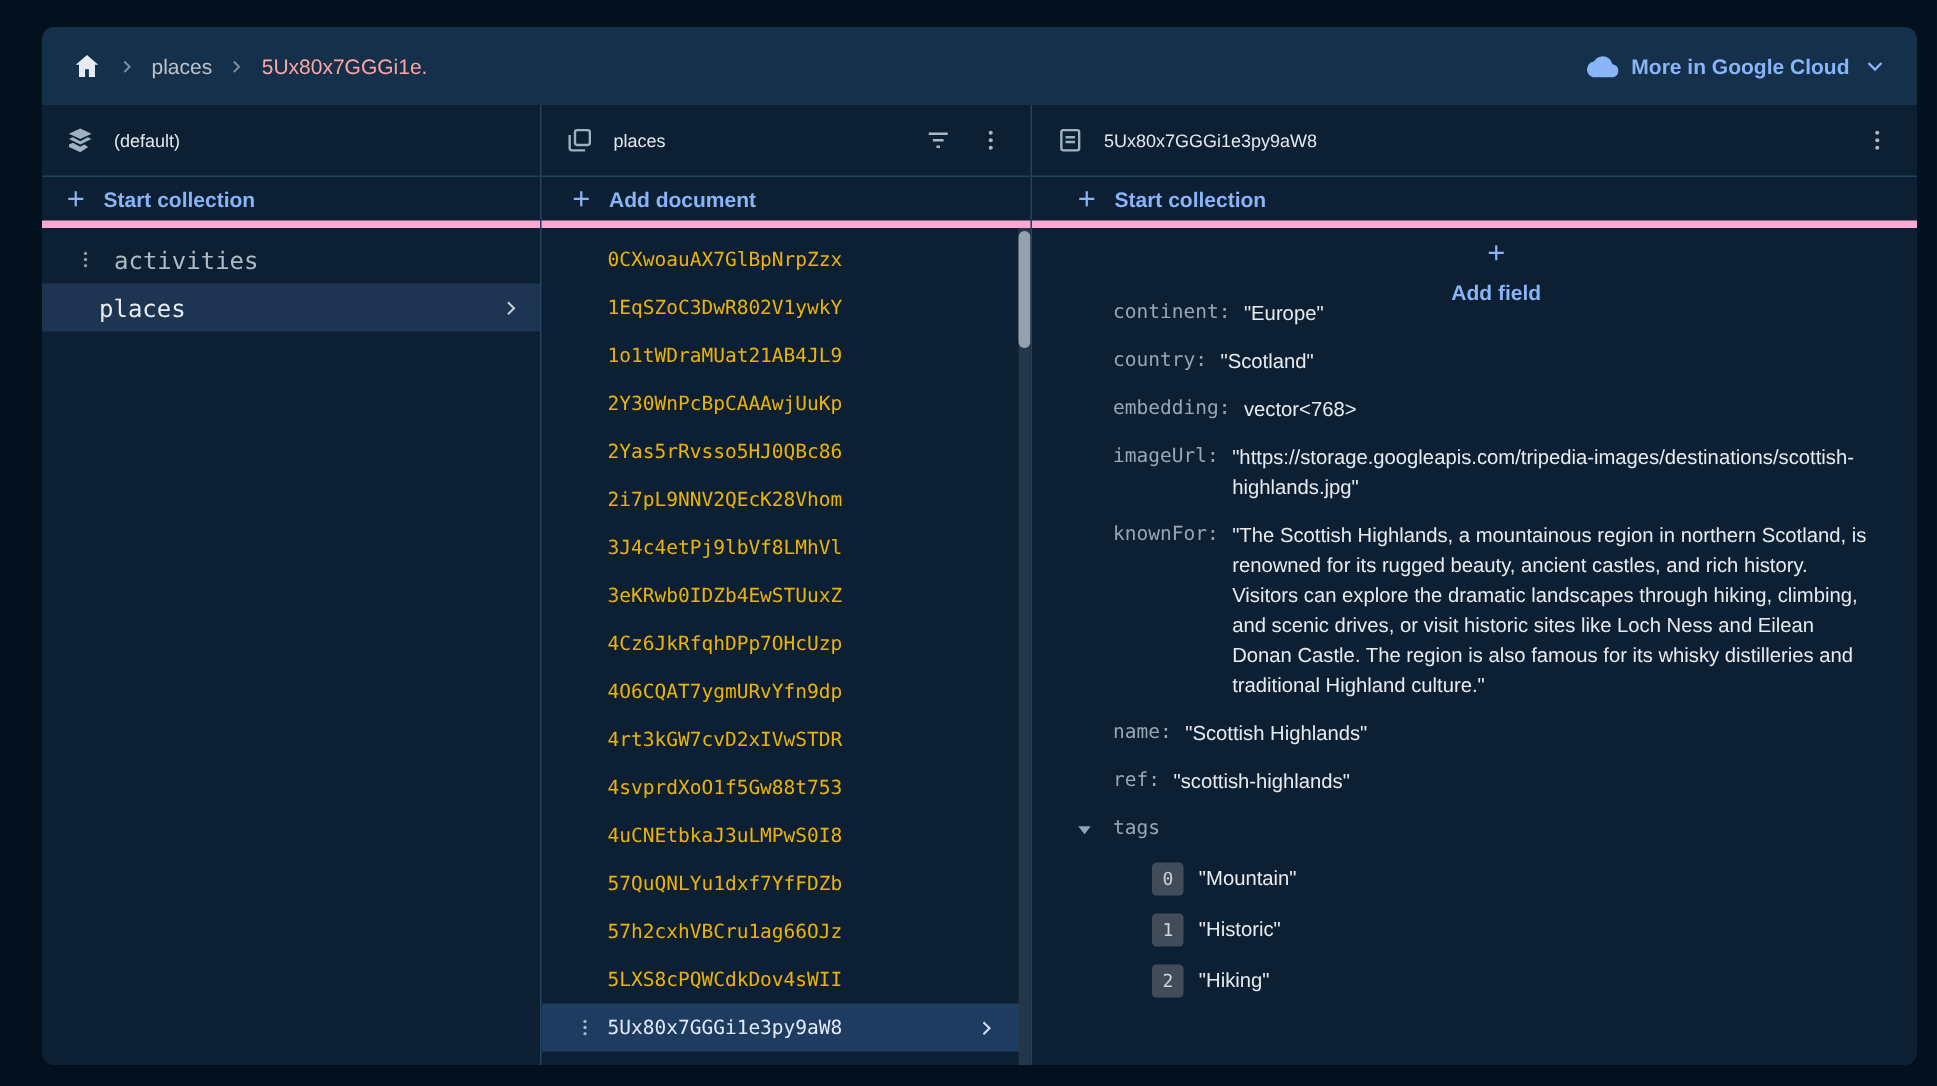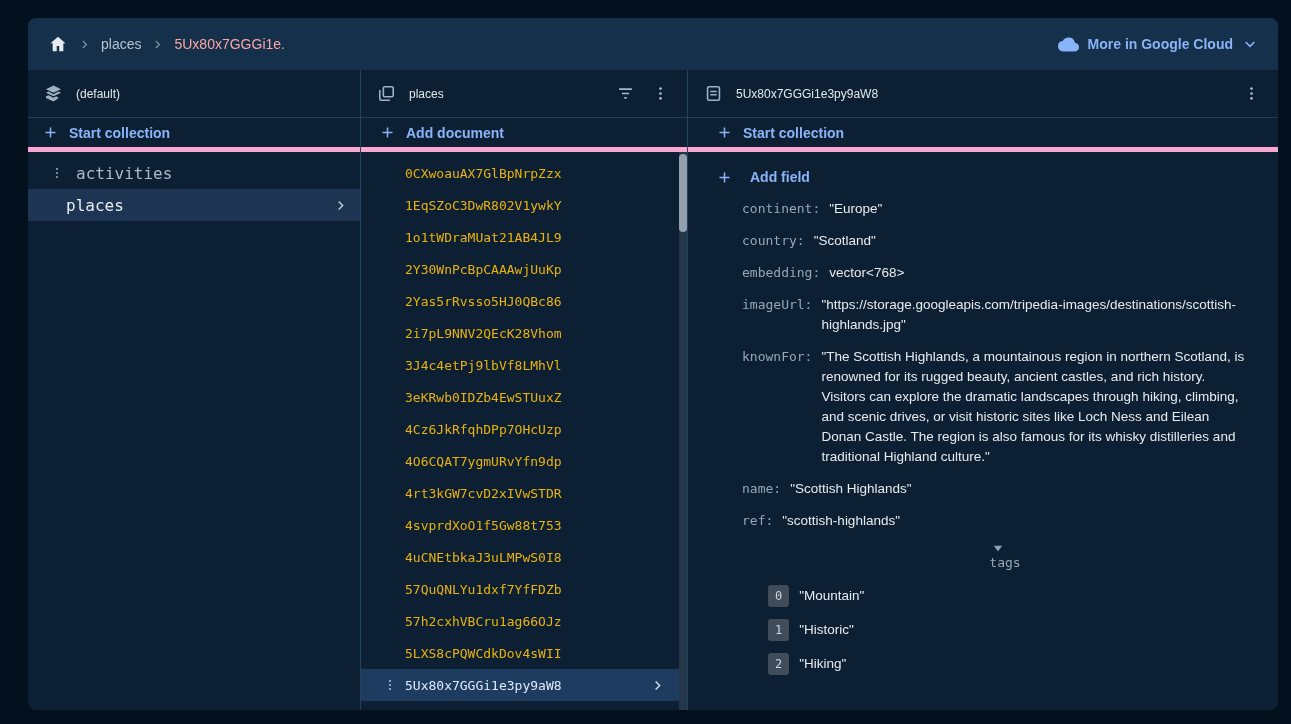--- a/index.html
+++ b/index.html
@@ -63,31 +63,31 @@
                             display:flex; align-items:center; }
   .doc-row.selected .row-chevron { margin-left:auto; margin-right:22px; color:#cfe0f4;
                                    display:flex; align-items:center; }
   .scrollbar-track { position:absolute; right:0; top:0; bottom:0; width:8px;
                      background:#233749; }
   .scrollbar-thumb { position:absolute; right:0; top:2px; width:8px; height:78px;
                      background:#93a0ad; border-radius:4px; cursor:grab; }
 
   
   .fields-area { flex:1; overflow:hidden; padding-top:9px; }
-  .add-field-row { height:32px; display:flex; align-items:center; gap:18px;
+  .add-field-row { height:32px; display:flex; align-items:center; gap:11px;
                    padding-left:29px; color:#8ab4f8; font-size:14px; font-weight:bold;
-                   cursor:pointer; margin-bottom:6px; }
+                   cursor:pointer; margin-bottom:6px;flex-direction:column; }
   .field { display:flex; align-items:flex-start; padding:0 26px 0 54px;
            margin-bottom:12px; line-height:20px; }
   .field .fkey { font-family:"DejaVu Sans Mono", monospace; font-size:13px;
                  color:#98a6b3; white-space:nowrap; flex:0 0 auto; }
   .field .fval { font-size:13.5px; color:#e7ebef; margin-left:9px;
                  overflow-wrap:break-word; min-width:0; }
   .tags-head { display:flex; align-items:center; padding-left:30px; margin-bottom:12px;
-               line-height:20px; cursor:pointer;flex-direction:column; }
+               line-height:20px; cursor:pointer; }
   .tags-head .tri { color:#90a4b8; width:10px; display:flex; align-items:center; }
   .tags-head .fkey { font-family:"DejaVu Sans Mono", monospace; font-size:13px;
                      color:#98a6b3; margin-left:14px; }
   .tag-item { display:flex; align-items:center; padding-left:80px; margin-bottom:12px;
               line-height:20px; }
   .tag-index { background:#404c59; color:#ccd5de; border-radius:3px;
                font-family:"DejaVu Sans Mono", monospace; font-size:12px;
                padding:1px 7px; flex:0 0 auto; }
   .tag-value { font-size:13.5px; color:#e7ebef; margin-left:10px; }
 

